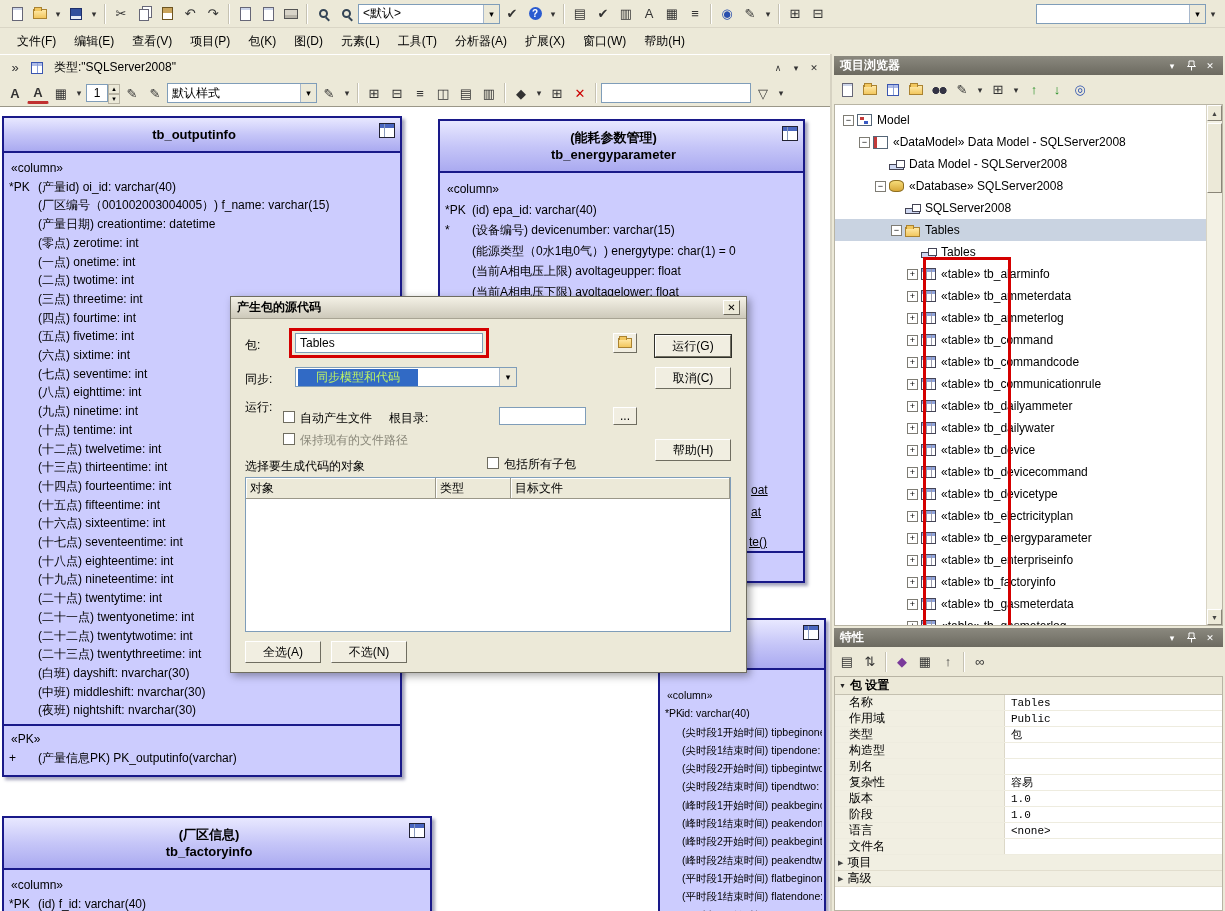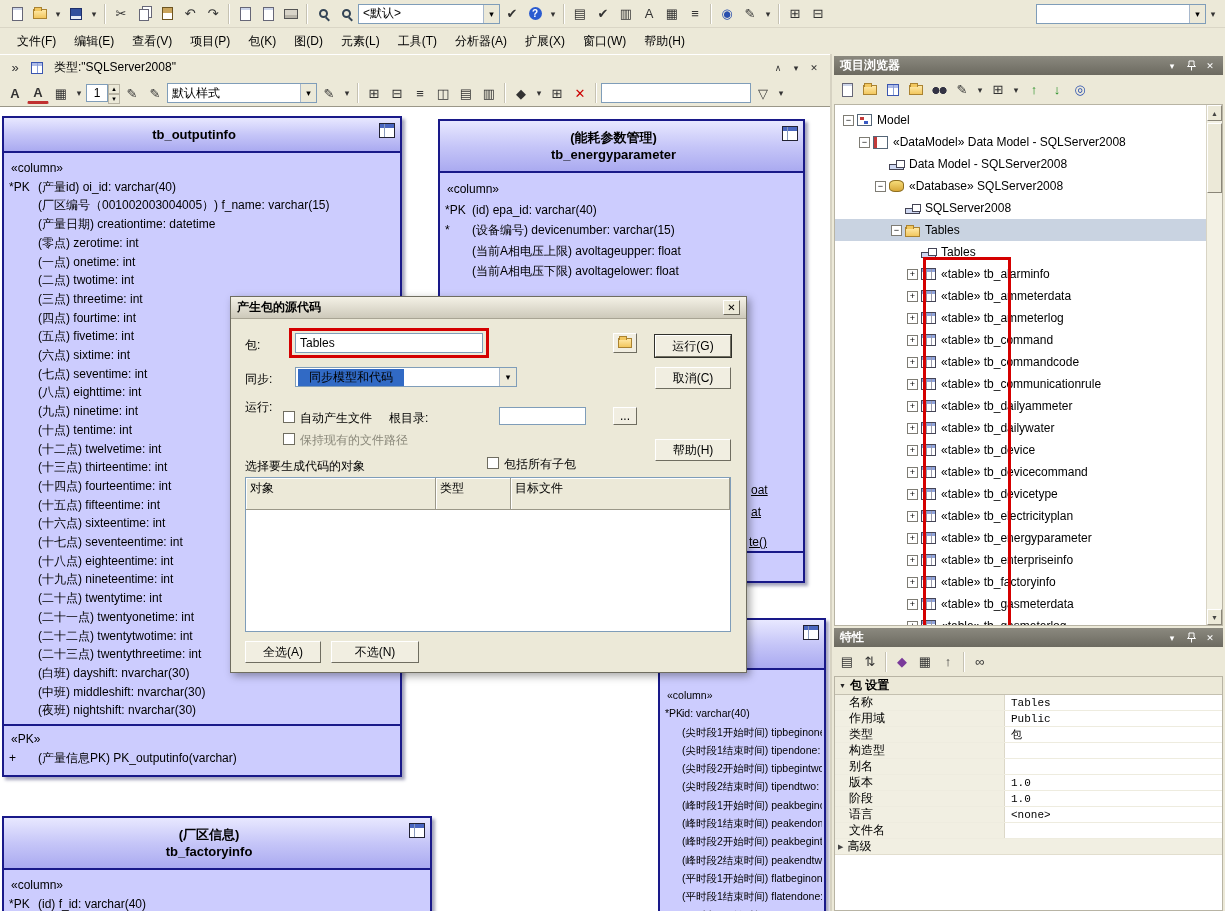--- a/index.html
+++ b/index.html
@@ -69,24 +69,24 @@
   
   .dialog{position:absolute;left:230px;top:189px;width:517px;height:377px;background:#ece9d8;border:1px solid #6f6d60;box-shadow:3px 3px 8px rgba(0,0,0,.35);z-index:50;}
   .dlg-title{height:22px;display:flex;align-items:center;padding:0 6px;font-weight:bold;background:linear-gradient(180deg,#f4f1e6,#cdc9ba);border-bottom:1px solid #a8a494;}
   .dlg-close{margin-left:auto;width:17px;height:15px;display:flex;align-items:center;justify-content:center;font-size:10px;background:#ece9d8;border:1px solid;border-color:#fff #6a675a #6a675a #fff;}
   .dl{position:absolute;white-space:nowrap;}
   .dfield{position:absolute;background:#fff;border:1px solid #7f9db9;height:20px;padding:1px 4px;line-height:16px;}
   .dbtn{position:absolute;height:22px;background:#f1eee1;border:1px solid;border-color:#fff #6f6d60 #6f6d60 #fff;display:flex;align-items:center;justify-content:center;font-size:12px;}
   .dbtn.def{outline:1px solid #30302a;}
   .cbbox{position:absolute;width:12px;height:12px;background:#fff;border:1px solid #6f6d60;}
   .dcombo{position:absolute;height:20px;display:flex;background:#fff;border:1px solid #7f9db9;}
-  .dcombo .sel{align-self:center;background:#316ac5;color:#000000;padding:0 11px;margin-left:2px;white-space:nowrap;}
+  .dcombo .sel{align-self:center;background:#316ac5;color:#bef264;padding:0 18px;margin-left:2px;white-space:nowrap;}
   .dcombo .dd{margin-left:auto;width:17px;display:flex;align-items:center;justify-content:center;background:#ece9d8;border-left:1px solid #a8b8cc;font-size:9px;}
   .dlist{position:absolute;left:14px;top:180px;width:486px;height:155px;background:#fff;border:1px solid #7f9db9;}
-  .dlist .lh{display:flex;height:32px;}
+  .dlist .lh{display:flex;height:21px;}
   .dlist .lh span{background:#ece9d8;border-right:1px solid #9a9788;border-bottom:1px solid #9a9788;box-shadow:inset 1px 1px 0 #fff;padding:2px 4px;white-space:nowrap;overflow:hidden;}
   .annot{position:absolute;border:3px solid #d40000;z-index:60;pointer-events:none;}
 
   
   .rightpanel{position:absolute;left:830px;top:54px;width:395px;height:857px;background:#ece9d8;border-left:2px solid #d6d2c2;}
   .pane-head{position:absolute;left:2px;right:2px;height:19px;display:flex;align-items:center;color:#fff;font-weight:bold;padding:0 6px;background:linear-gradient(180deg,#8b897f,#6c6a60);gap:6px;}
   .pane-head .hicons{margin-left:auto;display:flex;gap:5px;align-items:center;}
   .pane-head .hic{width:14px;height:13px;display:flex;align-items:center;justify-content:center;font-size:9px;color:#fff;}
   .ptoolbar{position:absolute;left:2px;right:2px;height:25px;display:flex;align-items:center;padding:0 2px;gap:1px;}
   #tree{position:absolute;left:2px;right:2px;top:50px;height:522px;background:#fff;border:1px solid #b8b4a4;overflow:hidden;padding-top:4px;}
@@ -403,20 +403,24 @@
           <div class="crow">
             <span class="mk">*PK</span>
             <span class="tx">(id) epa_id: varchar(40)</span>
           </div>
           <div class="crow">
             <span class="mk">*</span>
             <span class="tx">(设备编号) devicenumber: varchar(15)</span>
           </div>
           <div class="crow">
             <span class="mk"></span>
+            <span class="tx">(能源类型（0水1电0气）) energytype: char(1) = 0</span>
+          </div>
+          <div class="crow">
+            <span class="mk"></span>
             <span class="tx">(当前A相电压上限) avoltageupper: float</span>
           </div>
           <div class="crow">
             <span class="mk"></span>
             <span class="tx">(当前A相电压下限) avoltagelower: float</span>
           </div>
         </div>
       <div class="sep2"></div>
     <span class="frag" style="left: 311px; top: 362px;">oat</span>
         <span class="frag" style="left: 311px; top: 384px;">at</span>
@@ -537,21 +541,21 @@
 
       <div class="dlist">
         <div class="lh">
           <span style="width:190px">对象</span>
           <span style="width:75px">类型</span>
           <span style="flex:1">目标文件</span>
         </div>
       </div>
 
       <span class="dbtn" style="left:14px;top:344px;width:76px">全选(A)</span>
-      <span class="dbtn" style="left:100px;top:344px;width:88px">不选(N)</span>
+      <span class="dbtn" style="left:100px;top:344px;width:76px">不选(N)</span>
     </div>
   </div>
 
   <div class="rightpanel">
 
     <div class="pane-head" style="top:2px">
       <span>项目浏览器</span>
       <span class="hicons">
         <span class="hic">▾</span>
         <span class="hic">
@@ -762,34 +766,42 @@
           </div>
           <div class="prow">
             <span class="pname">构造型</span>
             <span class="pval"></span>
           </div>
           <div class="prow">
             <span class="pname">别名</span>
             <span class="pval"></span>
           </div>
           <div class="prow">
+            <span class="pname">复杂性</span>
+            <span class="pval">容易</span>
+          </div>
+          <div class="prow">
             <span class="pname">版本</span>
             <span class="pval">1.0</span>
           </div>
           <div class="prow">
             <span class="pname">阶段</span>
             <span class="pval">1.0</span>
           </div>
           <div class="prow">
             <span class="pname">语言</span>
             <span class="pval">&lt;none&gt;</span>
           </div>
           <div class="prow">
             <span class="pname">文件名</span>
             <span class="pval"></span>
+          </div>
+          <div class="pgroup">
+            <span class="gmark">▶</span>
+            <span>项目</span>
           </div>
           <div class="pgroup">
             <span class="gmark">▶</span>
             <span>高级</span>
           </div>
         </div>
     </div>
   </div>
 </div>
 

